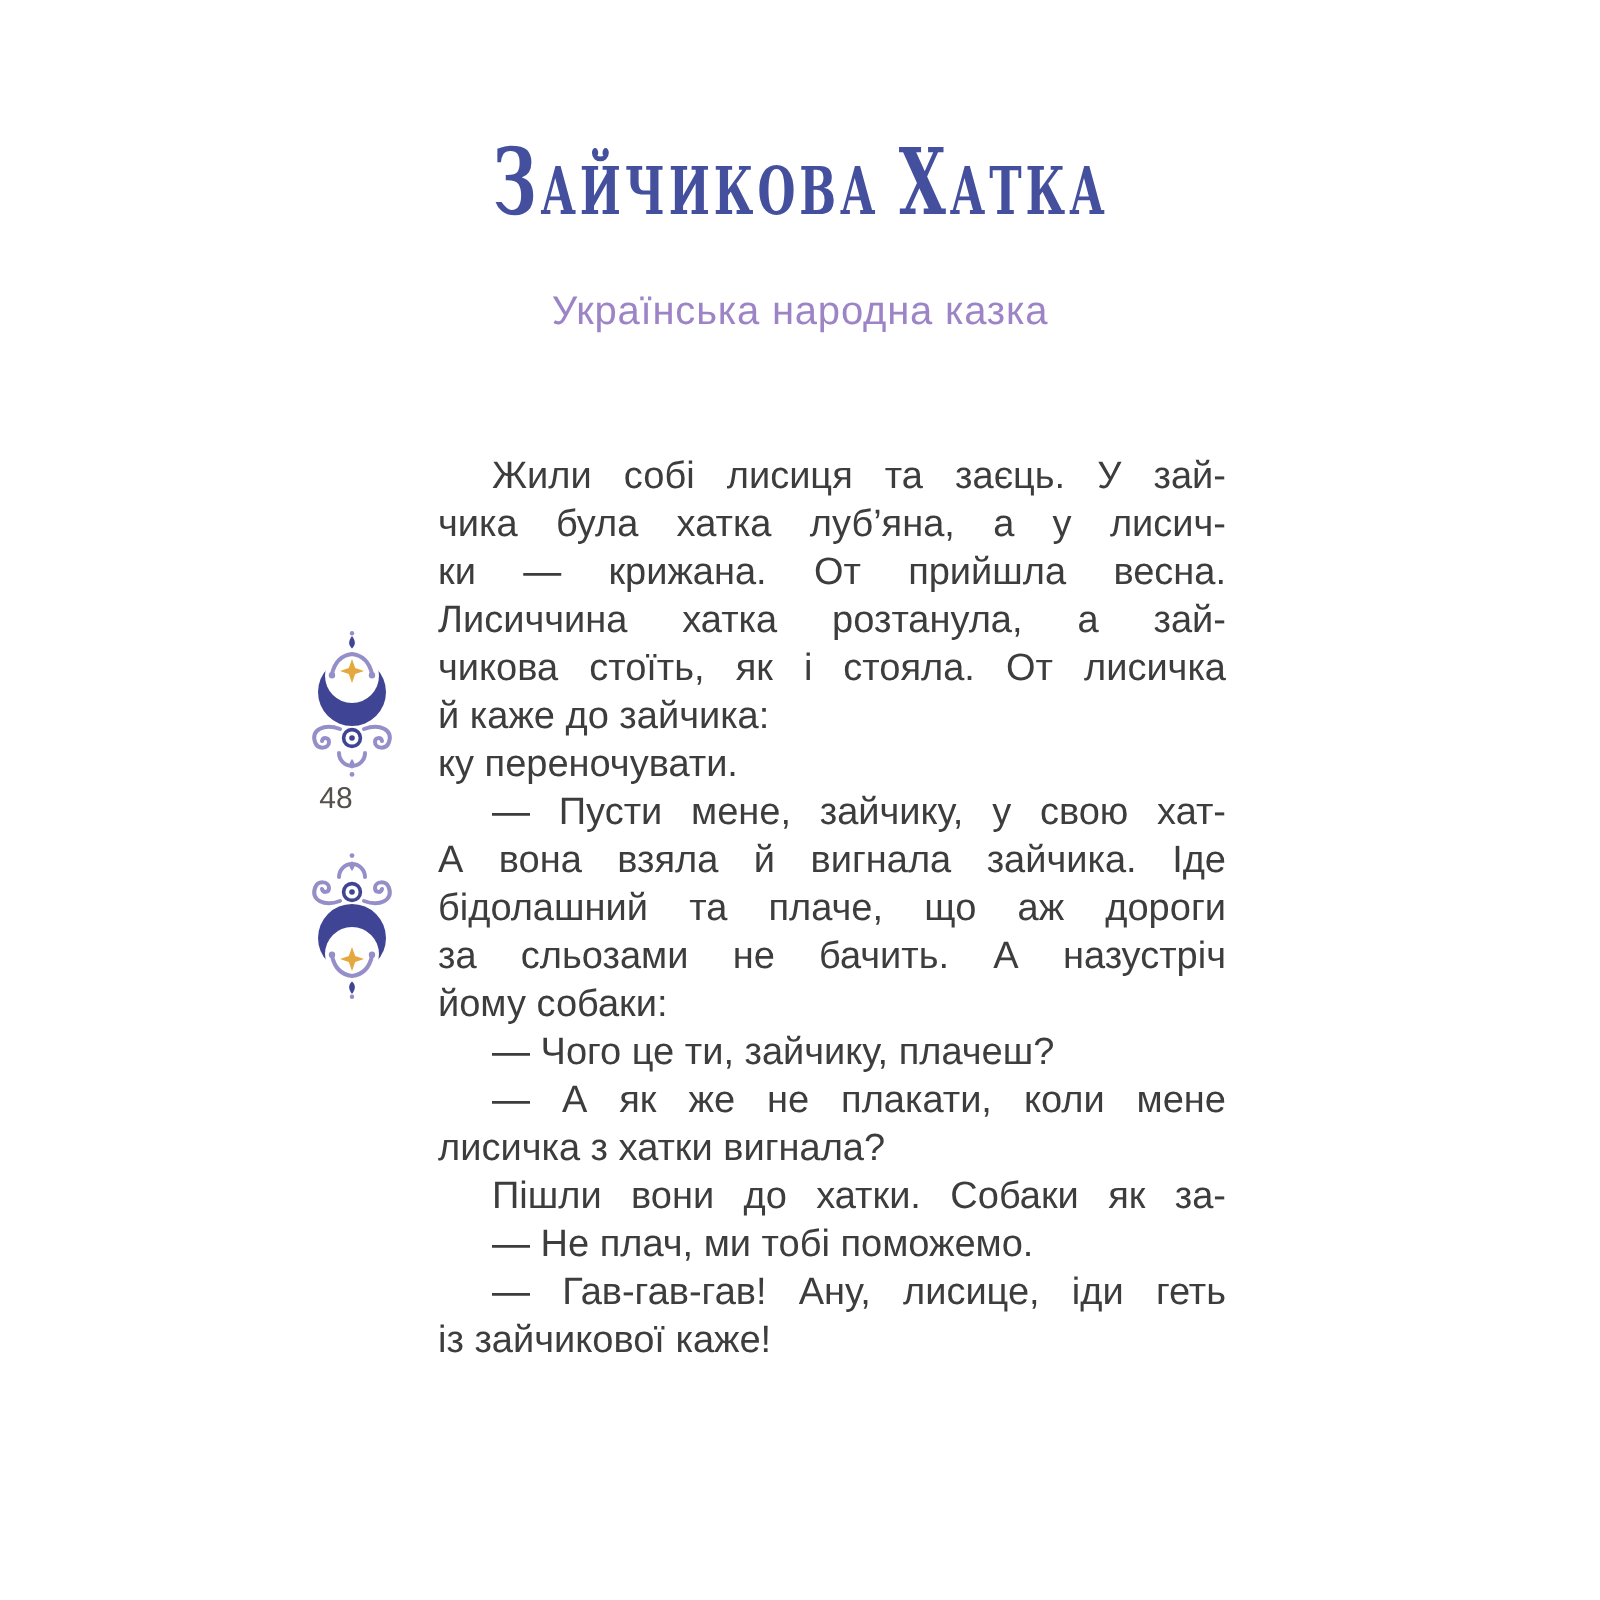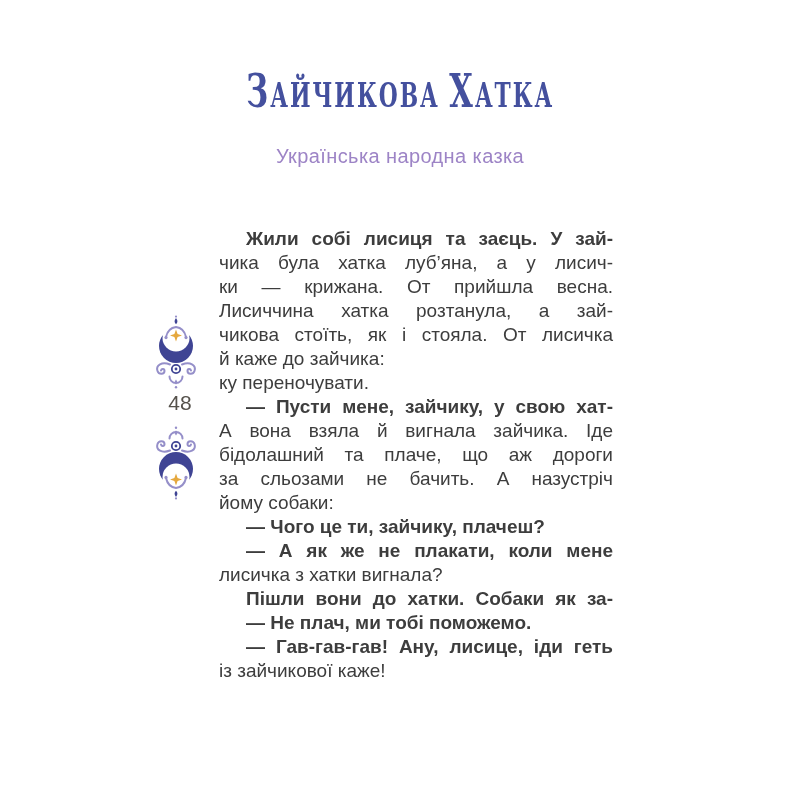--- a/index.html
+++ b/index.html
@@ -40,27 +40,27 @@
     font-size:19px;line-height:24px;
   }
   .story .line{
     text-align:justify;
     text-align-last:justify;
   }
   .story .line.end{
     text-align:left;
     text-align-last:left;
   }
-  .story .line.indent{text-indent:27px;font-weight:bold;}
+  .story .line.indent{text-indent:27px;}
   
   .page-number{
-    position:absolute;left:152px;top:391px;width:56px;
+    position:absolute;left:140px;top:391px;width:56px;
     text-align:center;
     color:#55514b;
-    font-size:21px;
+    font-size:15px;
   }
   .ornament{position:absolute;left:150px;width:52px;height:74px;}
   .ornament-top{top:315px;}
   .ornament-bottom{top:426px;transform:scaleY(-1);}
   svg{display:block;}
 </style>
 </head>
 <body>
 
 <div class="page">

